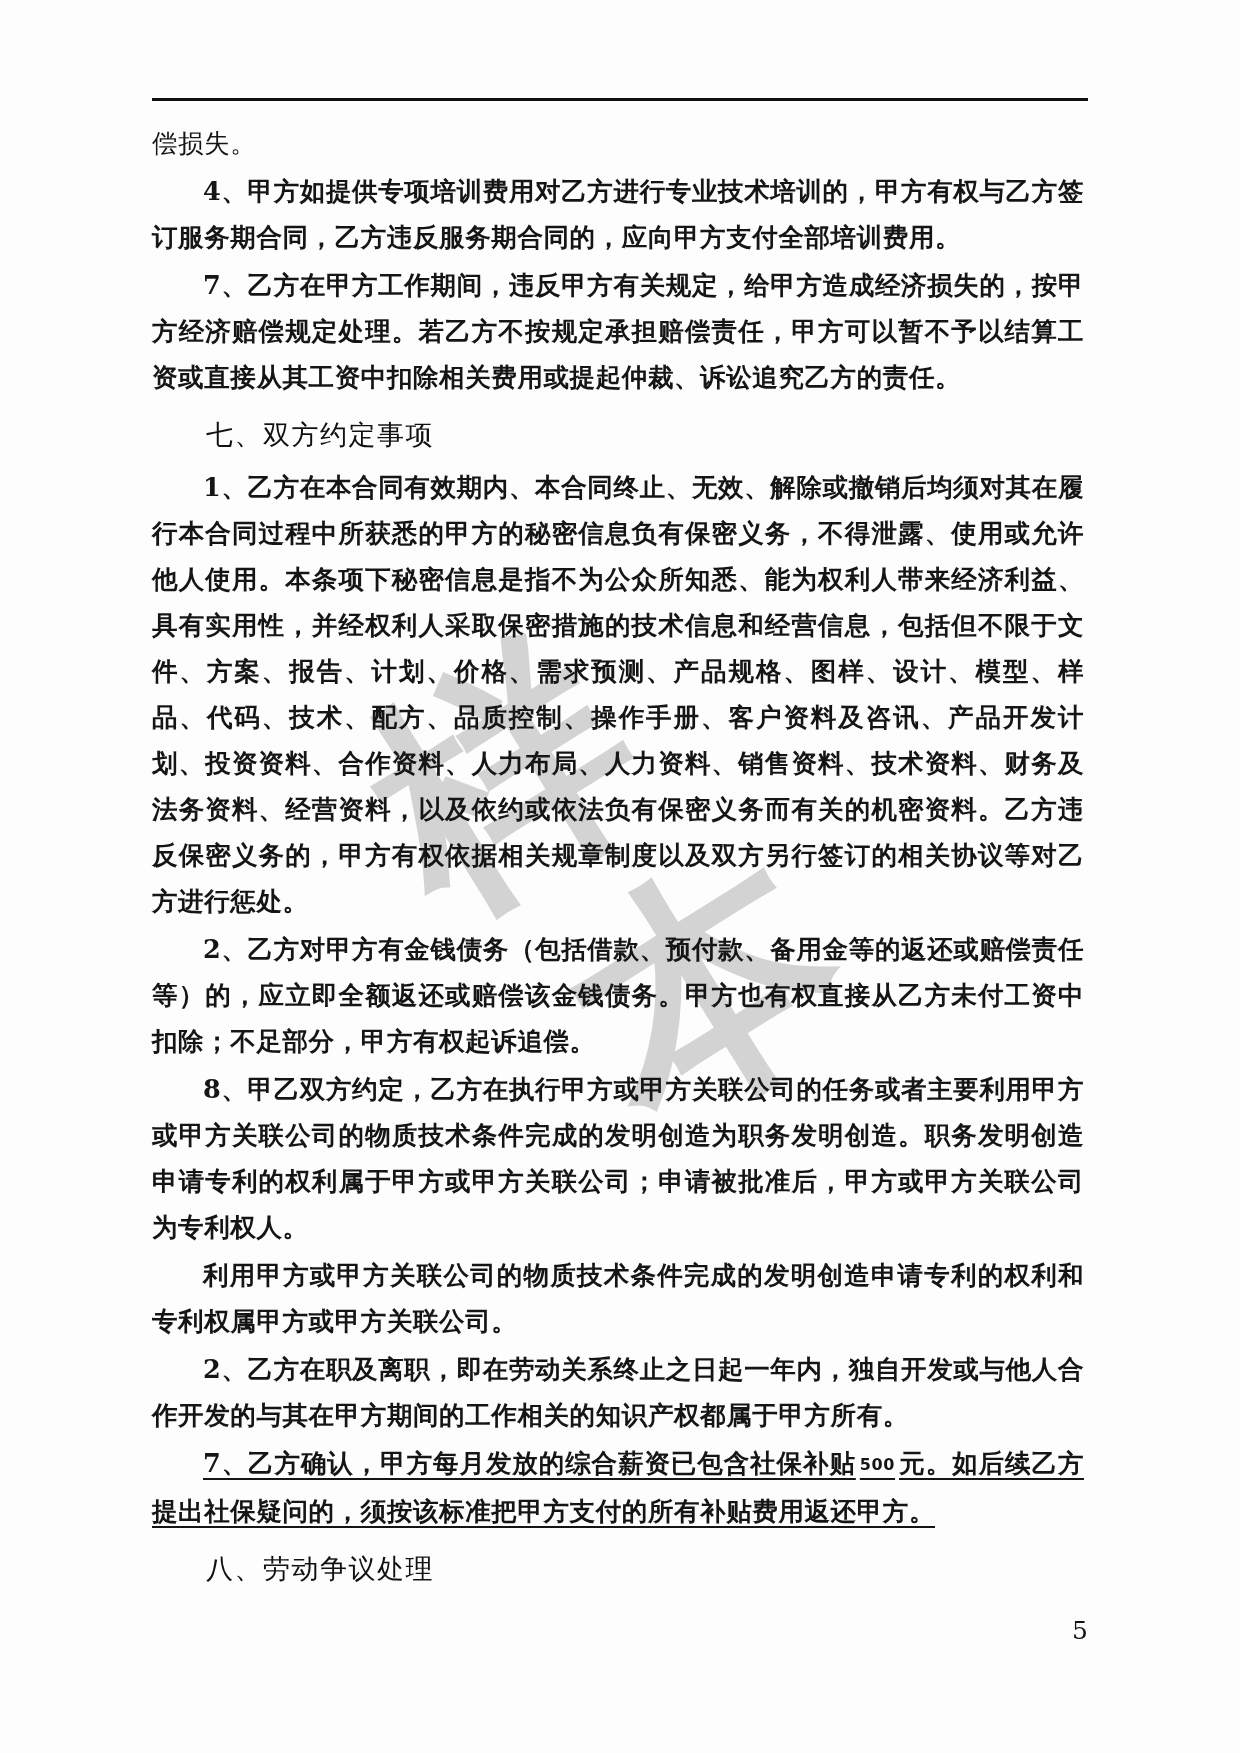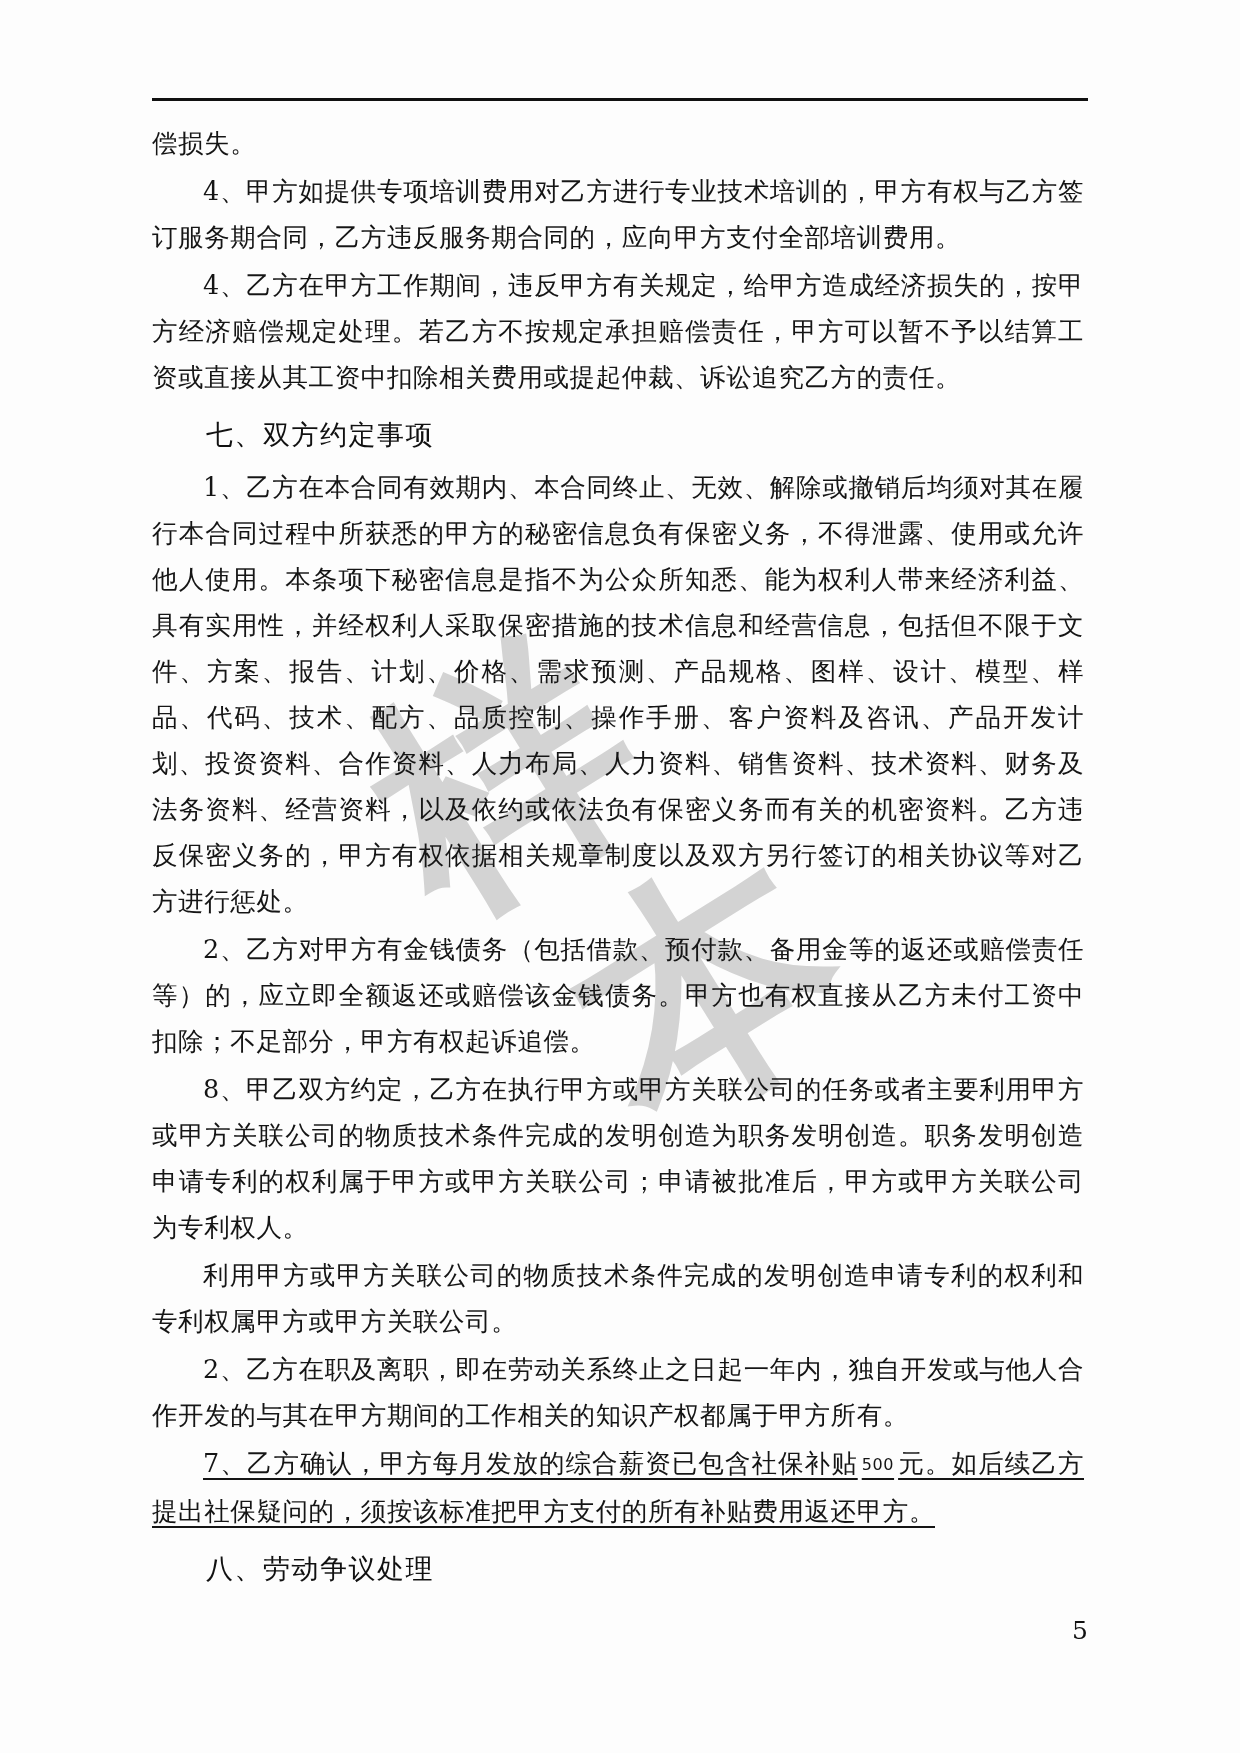--- a/index.html
+++ b/index.html
@@ -34,20 +34,21 @@
     font-size: 25.5px;
     line-height: 46px;
     text-align: justify;
     text-justify: inter-ideograph;
     letter-spacing: 0.6px;
     margin: 0 4px 2px 0;
     color: #151515;
   }
   .indent {
     text-indent: 2em;
+    font-weight: bold;
   }
   .heading {
     font-size: 27px;
     line-height: 50px;
     font-weight: normal;
     letter-spacing: 1.5px;
     text-indent: 2em;
     margin: 10px 0 4px 0;
     color: #111111;
   }
@@ -110,21 +111,21 @@
       <div class="wm-line l2">本</div>
     </div>
   </div>
 
   <div class="content">
 
     <p class="para">偿损失。</p>
 
     <p class="para indent">4、甲方如提供专项培训费用对乙方进行专业技术培训的，甲方有权与乙方签订服务期合同，乙方违反服务期合同的，应向甲方支付全部培训费用。</p>
 
-    <p class="para indent">4、乙方在甲方工作期间，违反甲方有关规定，给甲方造成经济损失的，按甲方经济赔偿规定处理。若乙方不按规定承担赔偿责任，甲方可以暂不予以结算工资或直接从其工资中扣除相关费用或提起仲裁、诉讼追究乙方的责任。</p>
+    <p class="para indent">7、乙方在甲方工作期间，违反甲方有关规定，给甲方造成经济损失的，按甲方经济赔偿规定处理。若乙方不按规定承担赔偿责任，甲方可以暂不予以结算工资或直接从其工资中扣除相关费用或提起仲裁、诉讼追究乙方的责任。</p>
 
     <h2 class="heading">七、双方约定事项</h2>
 
     <p class="para indent">1、乙方在本合同有效期内、本合同终止、无效、解除或撤销后均须对其在履行本合同过程中所获悉的甲方的秘密信息负有保密义务，不得泄露、使用或允许他人使用。本条项下秘密信息是指不为公众所知悉、能为权利人带来经济利益、具有实用性，并经权利人采取保密措施的技术信息和经营信息，包括但不限于文件、方案、报告、计划、价格、需求预测、产品规格、图样、设计、模型、样品、代码、技术、配方、品质控制、操作手册、客户资料及咨讯、产品开发计划、投资资料、合作资料、人力布局、人力资料、销售资料、技术资料、财务及法务资料、经营资料，以及依约或依法负有保密义务而有关的机密资料。乙方违反保密义务的，甲方有权依据相关规章制度以及双方另行签订的相关协议等对乙方进行惩处。</p>
 
     <p class="para indent">2、乙方对甲方有金钱债务（包括借款、预付款、备用金等的返还或赔偿责任等）的，应立即全额返还或赔偿该金钱债务。甲方也有权直接从乙方未付工资中扣除；不足部分，甲方有权起诉追偿。</p>
 
     <p class="para indent">8、甲乙双方约定，乙方在执行甲方或甲方关联公司的任务或者主要利用甲方或甲方关联公司的物质技术条件完成的发明创造为职务发明创造。职务发明创造申请专利的权利属于甲方或甲方关联公司；申请被批准后，甲方或甲方关联公司为专利权人。</p>
 
     <p class="para indent">利用甲方或甲方关联公司的物质技术条件完成的发明创造申请专利的权利和专利权属甲方或甲方关联公司。</p>

